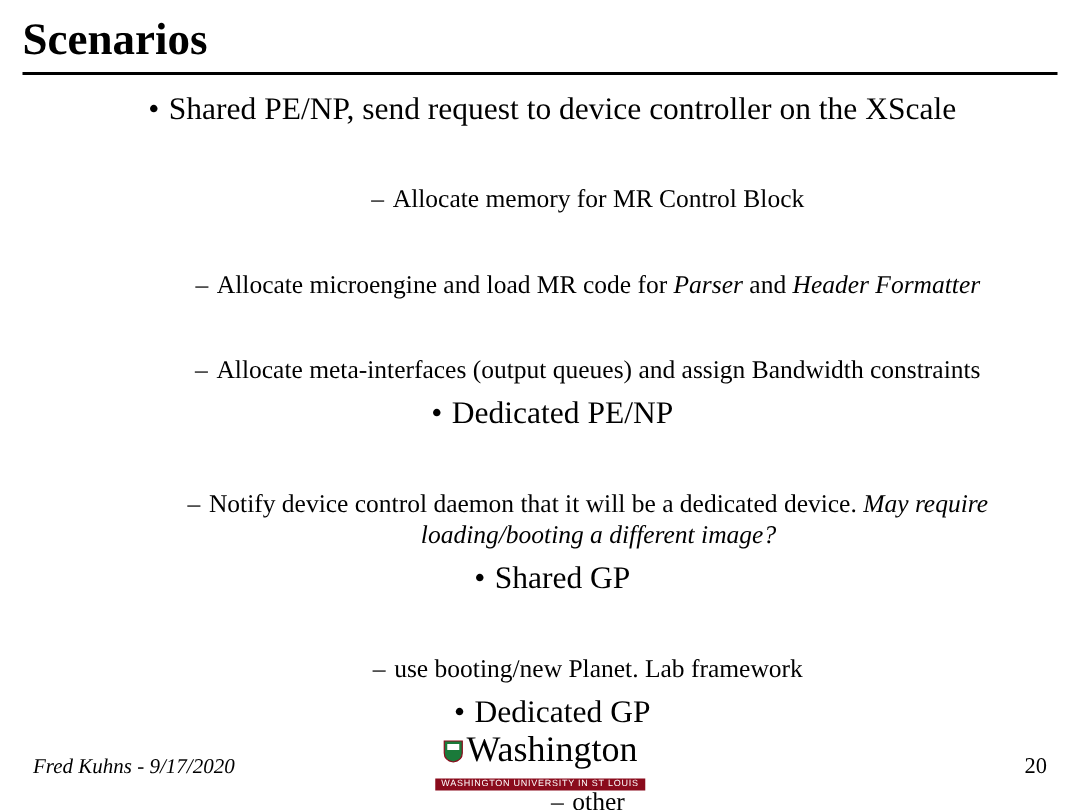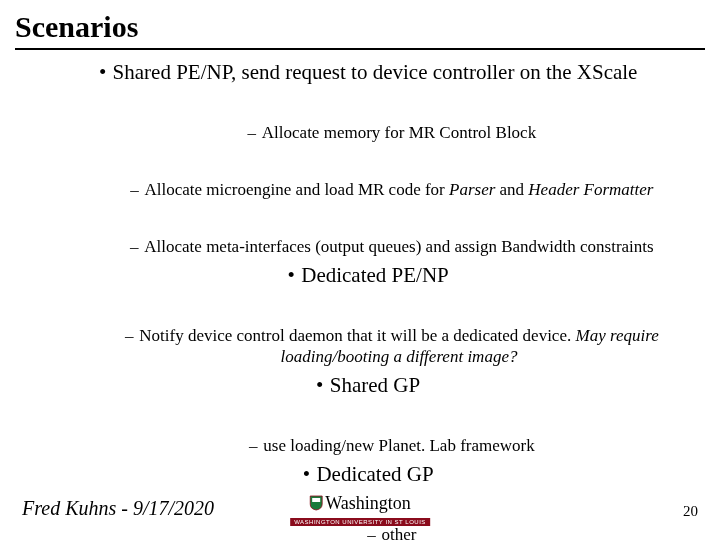--- a/index.html
+++ b/index.html
@@ -66,31 +66,31 @@
     left: 0;
     width: 720px;
     height: 34px;
     font-size: 13px;
   }
   .footer-left {
     position: absolute;
     left: 22px;
     bottom: 10px;
     font-style: italic;
-    font-size: 20px;
+    font-size: 14px;
   }
   .footer-center {
     position: absolute;
     left: 50%;
     transform: translateX(-50%);
     bottom: 2px;
     text-align: center;
   }
   .footer-center .uni {
-    font-size: 18px;
+    font-size: 24px;
     line-height: 1;
   }
   .footer-center .banner {
     background: #8a0b1c;
     color: #fff;
     font-size: 6px;
     letter-spacing: 0.5px;
     padding: 1px 4px;
     display: inline-block;
     margin-top: 1px;
@@ -129,21 +129,21 @@
       </li>
       <li>
         <div class="bullet-row">Dedicated PE/NP</div>
         <ul class="sub">
           <li>Notify device control daemon that it will be a dedicated device. <span class="italic">May require loading/booting a different image?</span></li>
         </ul>
       </li>
       <li>
         <div class="bullet-row">Shared GP</div>
         <ul class="sub">
-          <li>use loading/new Planet. Lab framework</li>
+          <li>use booting/new Planet. Lab framework</li>
         </ul>
       </li>
       <li>
         <div class="bullet-row">Dedicated GP</div>
         <ul class="sub">
           <li>other</li>
         </ul>
       </li>
     </ul>
 </div>

